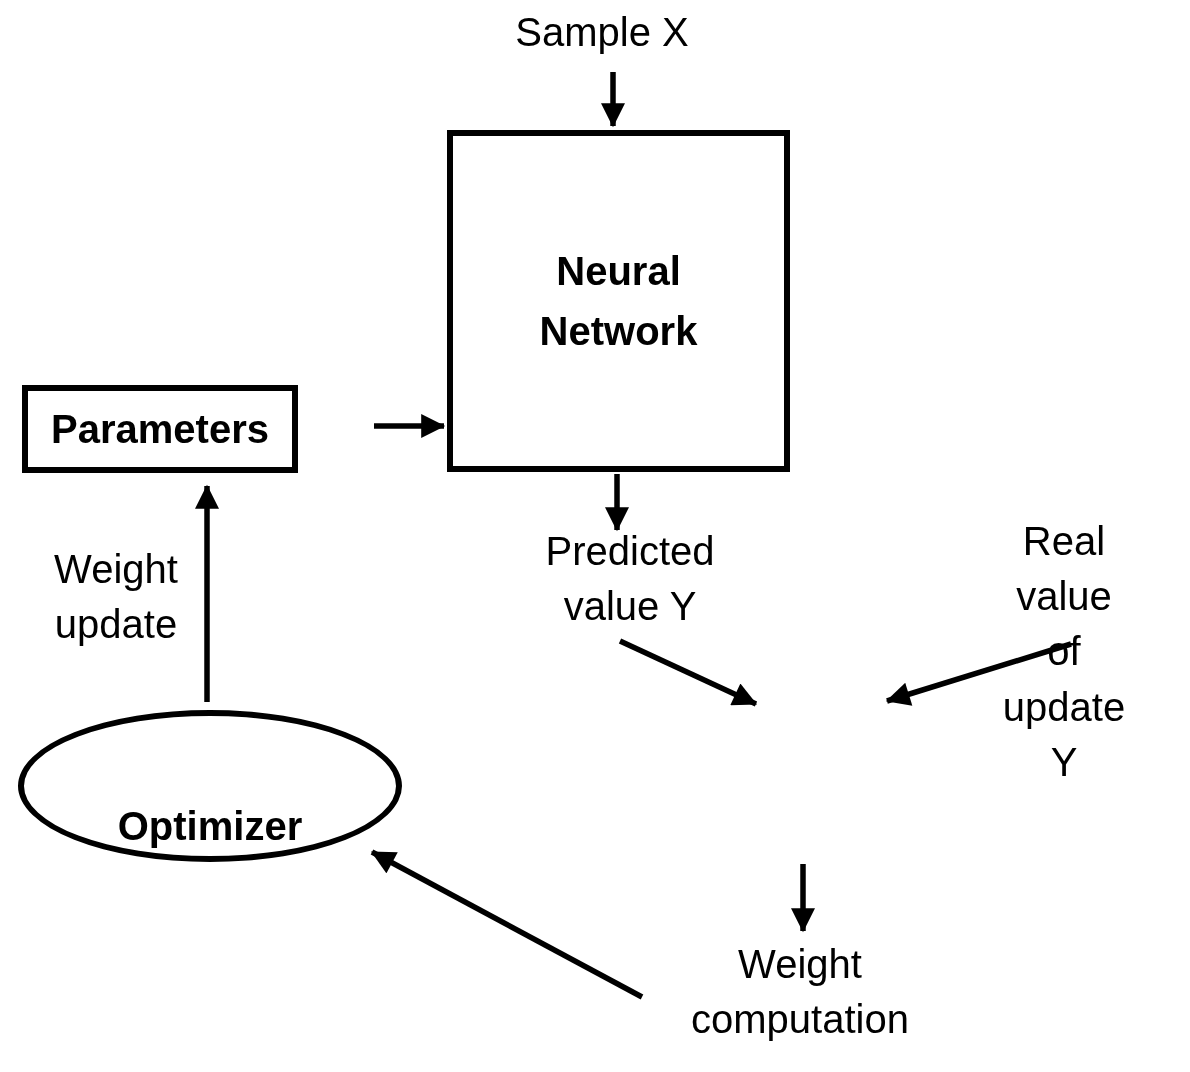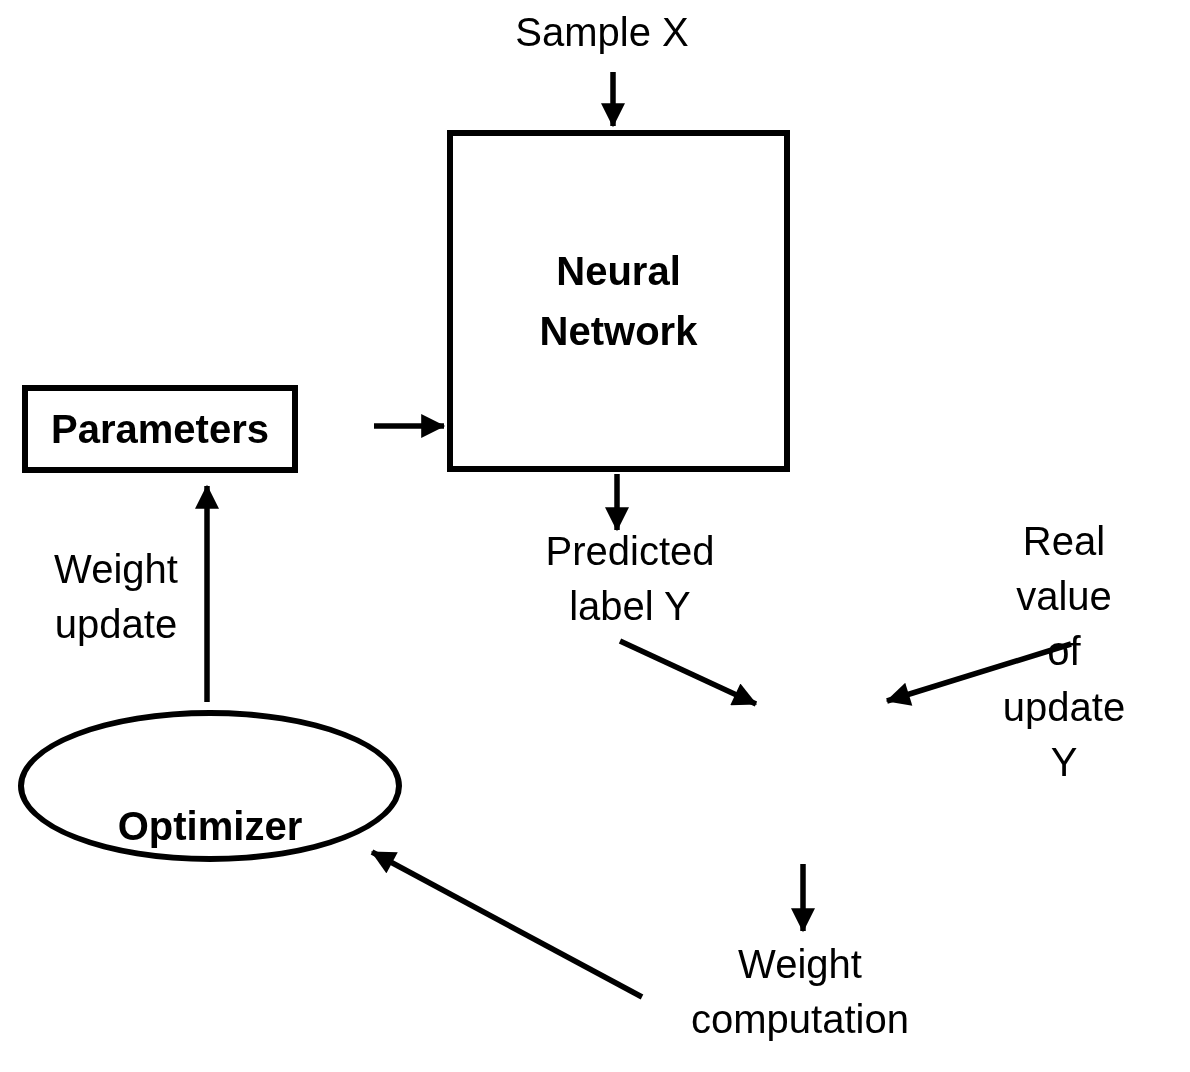--- a/index.html
+++ b/index.html
@@ -94,21 +94,21 @@
   </div>
 
   <div class="node rect-node" style="left:22px; top:385px; width:276px; height:88px;">
     <span class="node-label">Parameters</span>
   </div>
 
   <div class="edge-label" style="left:116px; top:542px;">Weight
 update</div>
 
   <div class="edge-label" style="left:630px; top:524px;">Predicted
-label Y</div>
+value Y</div>
 
   <div class="edge-label" style="left:1064px; top:514px;">Real value
 of update Y</div>
 
   <div class="node ellipse-node" style="left:18px; top:710px; width:384px; height:152px;align-items:flex-end;">
     <span class="node-label">Optimizer</span>
   </div>
 
 
   <div class="edge-label" style="left:800px; top:937px;">Weight

